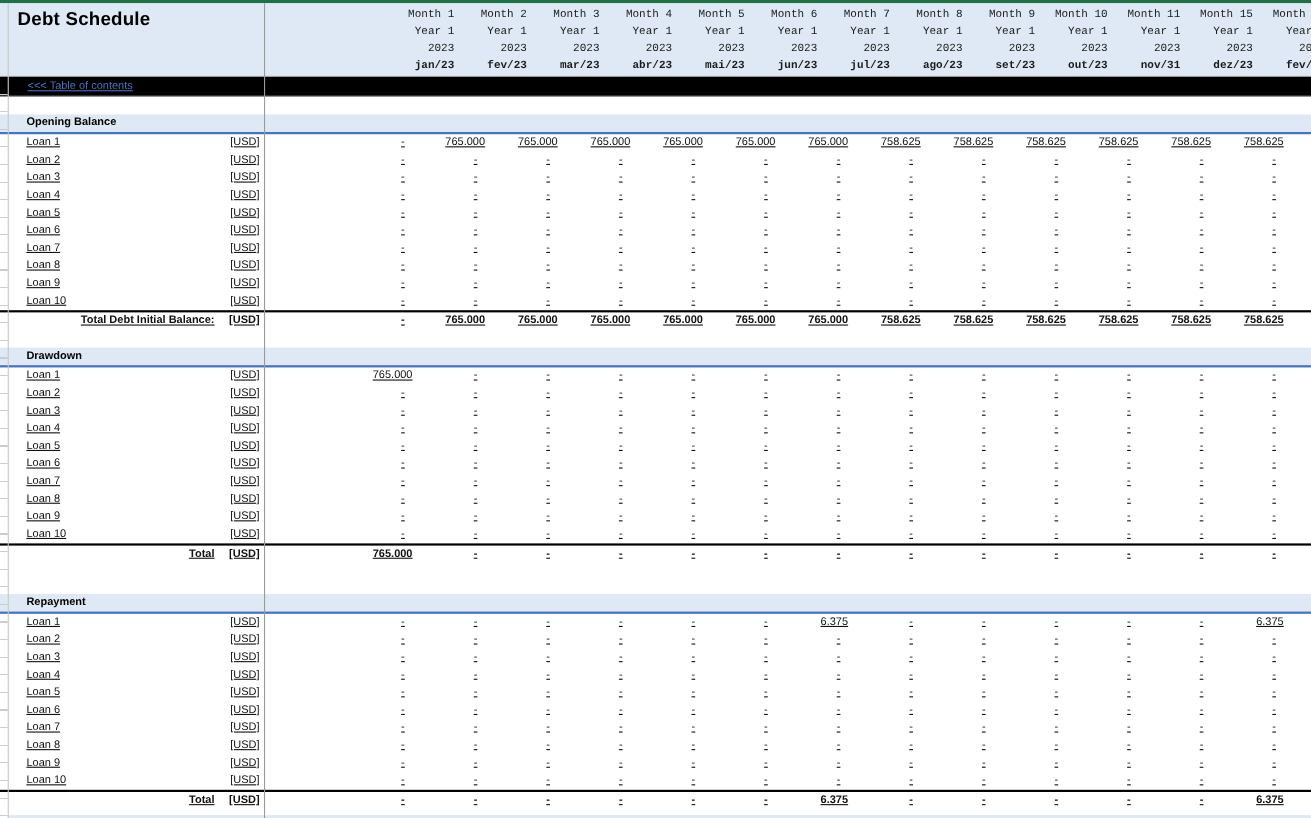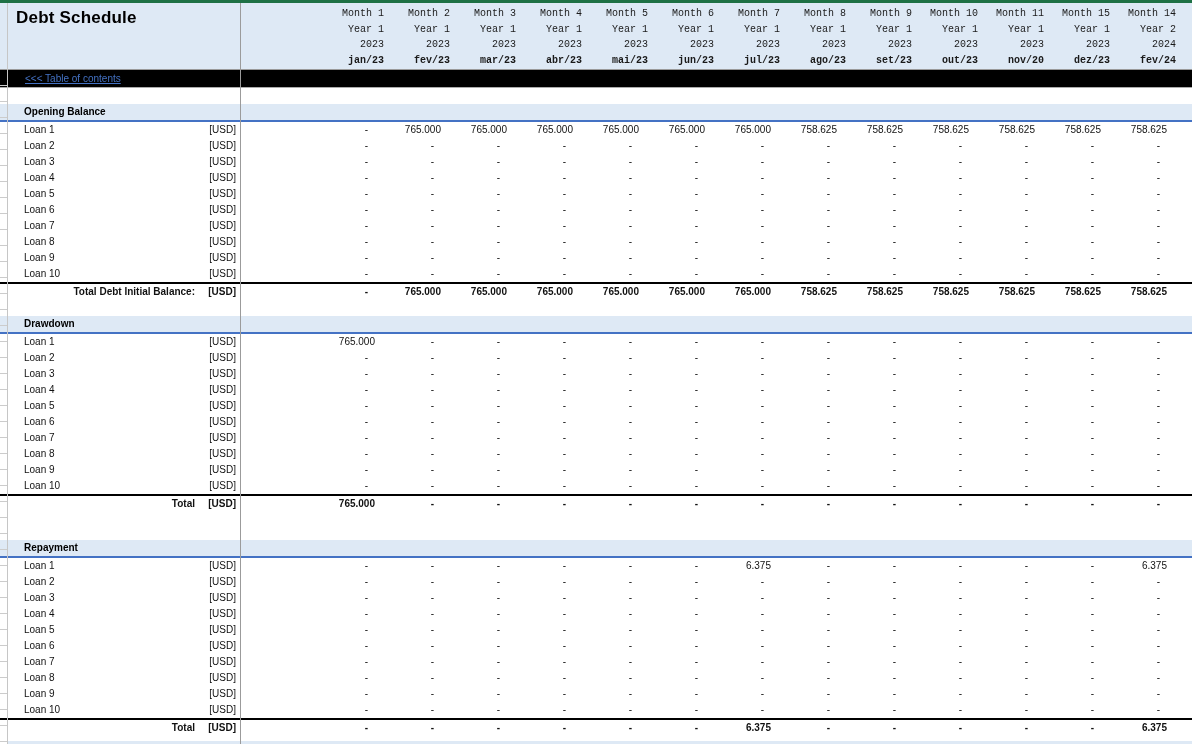--- a/index.html
+++ b/index.html
@@ -13,20 +13,21 @@
   body{font-family:"Liberation Sans",sans-serif;color:#111;}
   #sheet{
     position:relative;width:1192px;height:744px;overflow:hidden;
     background:#fff;font-size:10px;
   }
   .topbar{height:3px;background:var(--green);}
   
   .headband{
     display:flex;height:66px;background:var(--band);
     border-bottom:1px solid #9a9a9a;
+    gap:29px;
   }
   .title-pane{width:233px;margin-left:7px;flex:none;padding-left:9px;padding-top:5px;}
   .title-pane .title{font-size:17px;font-weight:bold;color:#000;letter-spacing:.2px;}
   .months{display:flex;flex:none;padding-top:3px;}
   .mcol{width:64px;flex:none;text-align:right;padding-right:2px;font-family:Liberation Mono, monospace;}
   .mcol.first{width:135px;}
   .mcol div{line-height:15.7px;color:#1a1a1a;}
   .mcol div.bold{font-weight:bold;}
   
   .linkrow{height:17px;border-bottom:1px solid #ababab;display:flex;align-items:center;background:#000000;}
@@ -34,21 +35,21 @@
   .spacer-top{height:16px;}
   .gap{height:16px;}
   .gap.gap2{height:28px;}
   
   .sechead{
     height:16px;line-height:16px;background:var(--band);
     border-bottom:2px solid var(--accent);
     font-weight:bold;font-size:10px;color:#000;
     padding-left:24px;
   }
-  .row{display:flex;height:16px;line-height:16px;}
+  .row{display:flex;height:16px;line-height:16px;text-decoration:underline;}
   .row.total{border-top:2px solid #000;font-weight:bold;}
   .labelpane{width:233px;margin-left:7px;flex:none;display:flex;padding-left:17px;box-sizing:border-box;}
   .labelpane .lab{white-space:nowrap;}
   .labelpane .unit{margin-left:auto;padding-right:4px;}
   .labelpane.tl{justify-content:center;padding-left:0;}
   .labelpane.tl .lab{margin-left:auto;}
   .labelpane.tl .unit{margin-left:0;width:41px;text-align:right;flex:none;}
   .vals{display:flex;flex:none;}
   .vals .c{width:64px;flex:none;text-align:right;padding-right:2px;white-space:nowrap;overflow:visible;}
   .vals .c.first{width:135px;}
@@ -132,21 +133,21 @@
         <div class="mcol">
           <div>Month 10</div>
           <div>Year 1</div>
           <div>2023</div>
           <div class="bold">out/23</div>
         </div>
         <div class="mcol">
           <div>Month 11</div>
           <div>Year 1</div>
           <div>2023</div>
-          <div class="bold">nov/20</div>
+          <div class="bold">nov/31</div>
         </div>
         <div class="mcol">
           <div>Month 15</div>
           <div>Year 1</div>
           <div>2023</div>
           <div class="bold">dez/23</div>
         </div>
         <div class="mcol">
           <div>Month 14</div>
           <div>Year 2</div>

